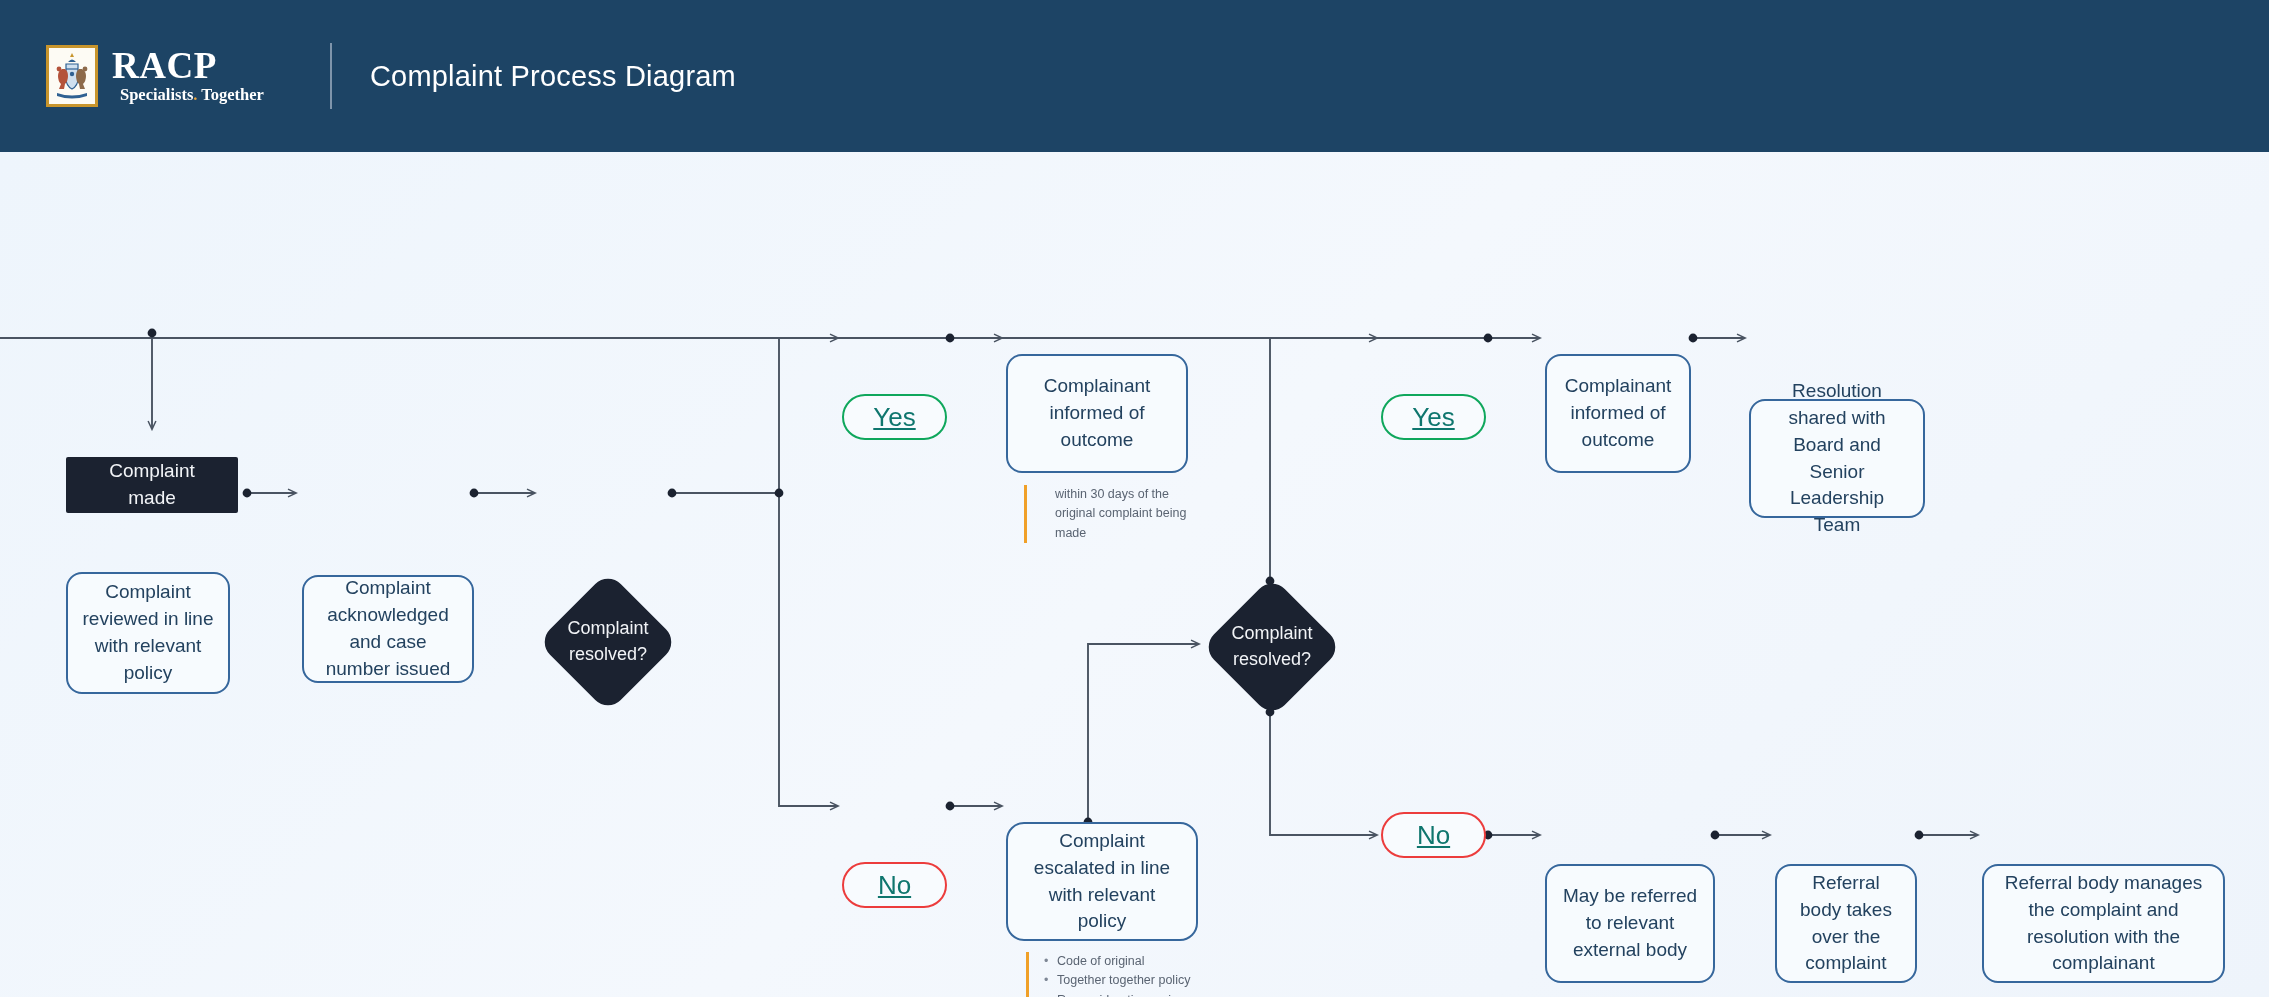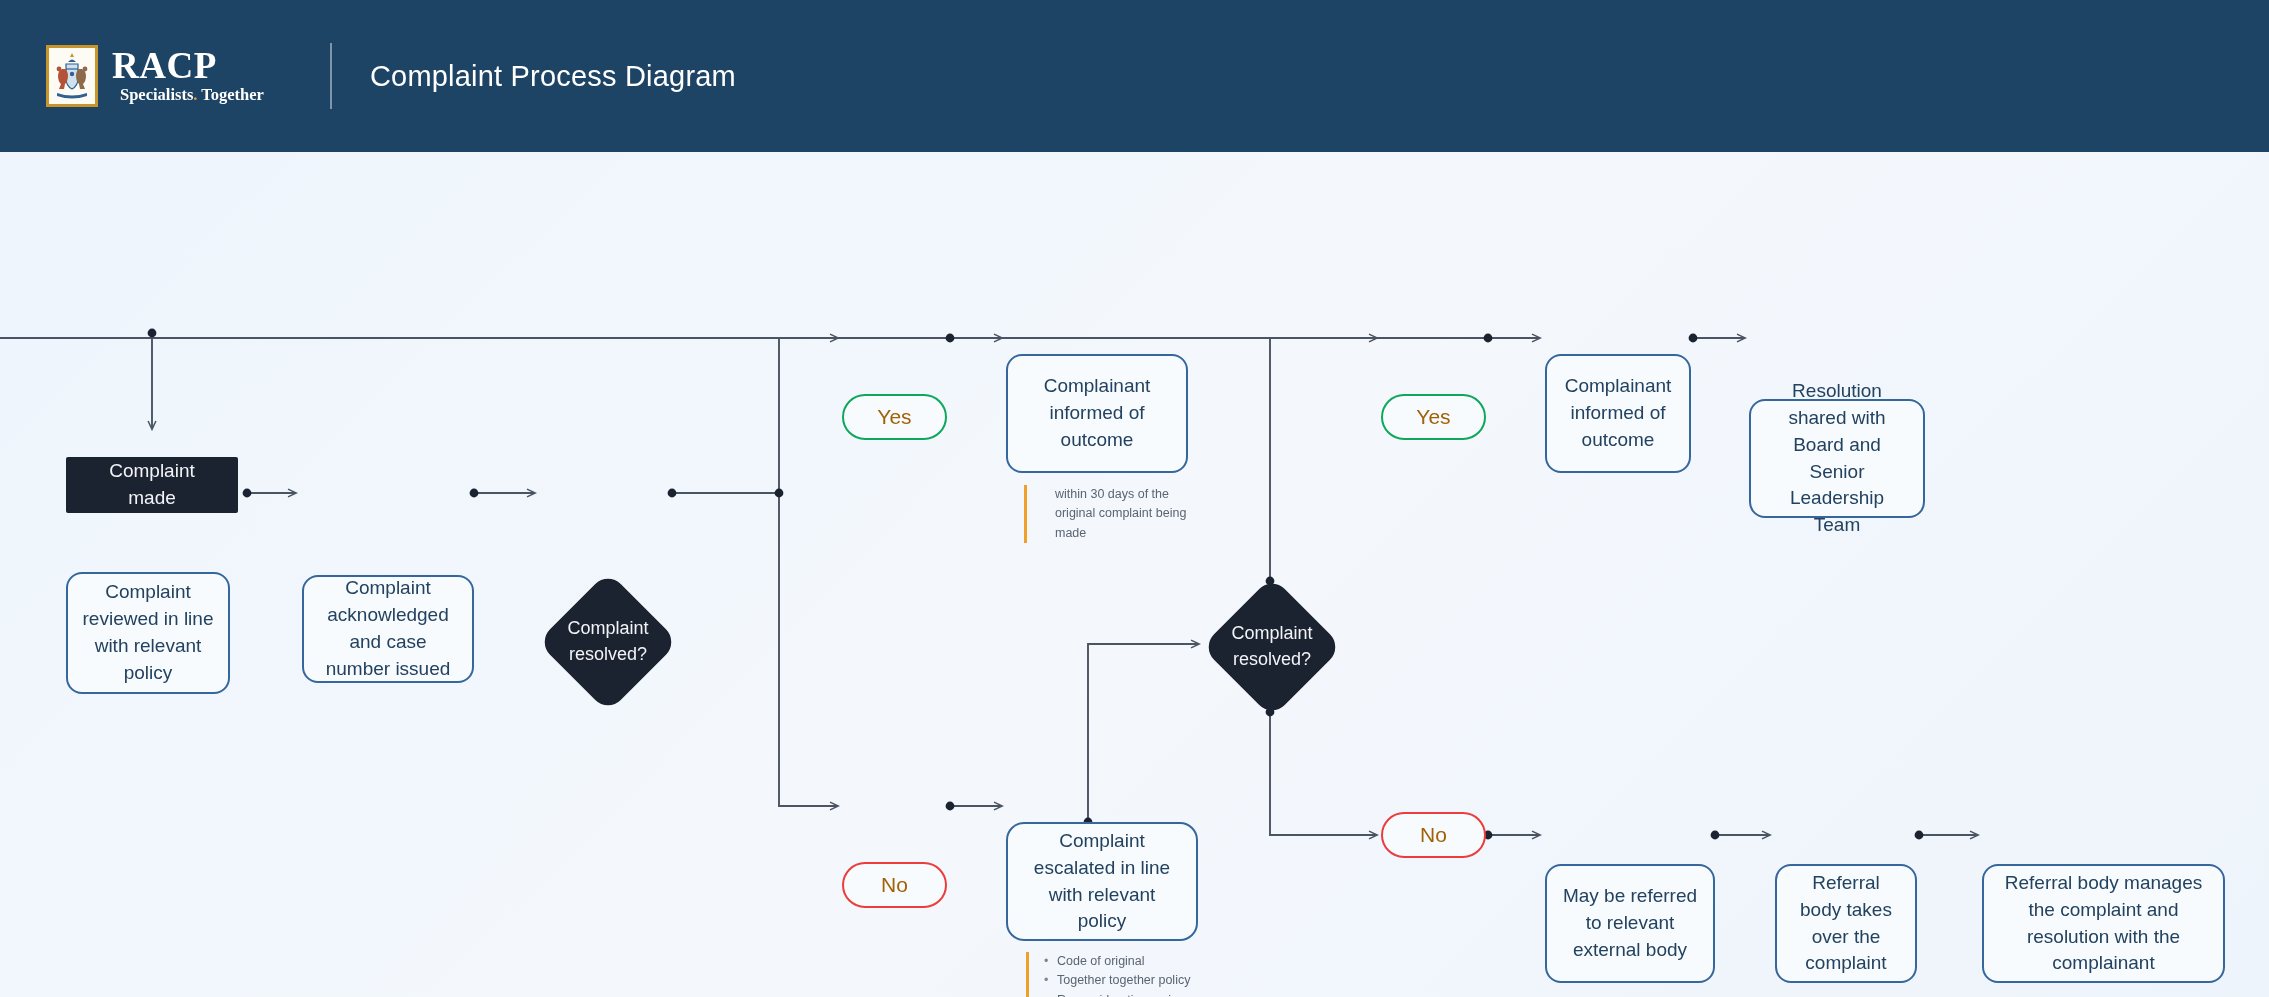--- a/index.html
+++ b/index.html
@@ -106,22 +106,23 @@
     border: 2.2px solid #36679c;
     border-radius: 16px;
     color: #23425f;
     font-size: 19px;
     padding: 0 14px;
   }
 
   .node-pill {
     background: #f8fbfe;
     border-radius: 999px;
-    font-size: 21px;
-    color: #a16207;
+    font-size: 26px;
+    color: #0f766e;
+    text-decoration: underline;
   }
   .node-pill.yes { border: 2.4px solid #0fa75c; }
   .node-pill.no  { border: 2.4px solid #ec3c3c; }
 
   
   .node-diamond {
     position: absolute;
     z-index: 3;
   }
   .node-diamond .shape {

